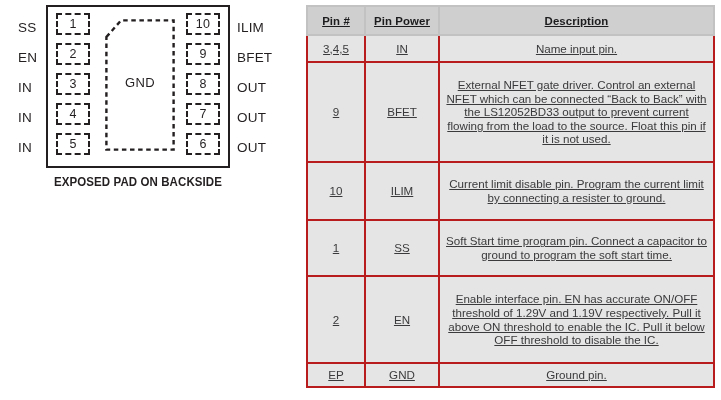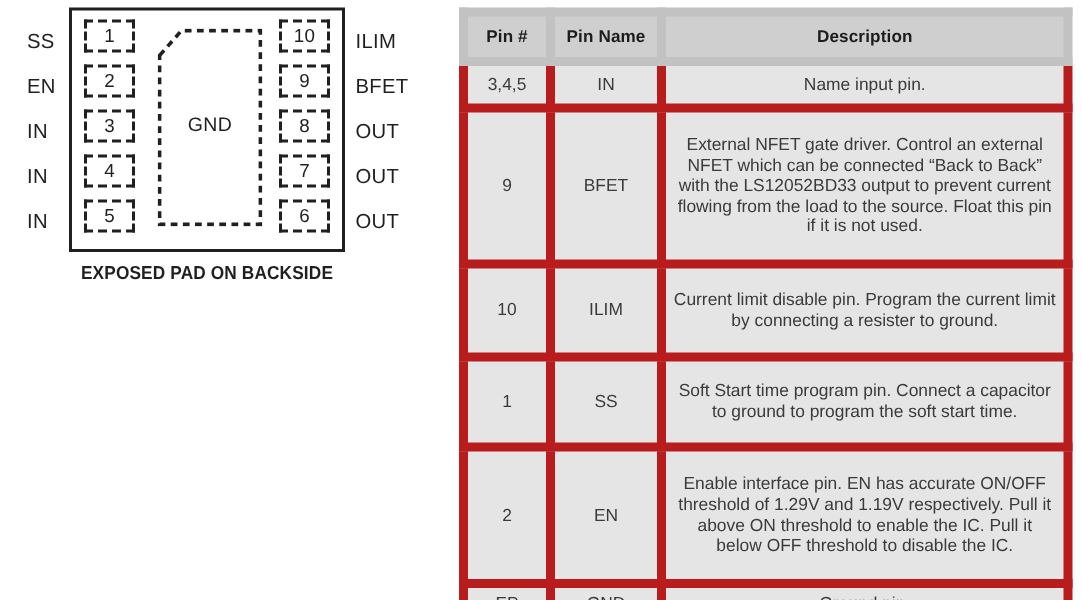--- a/index.html
+++ b/index.html
@@ -122,24 +122,25 @@
     table-layout: fixed;
     font-size: 11.6px;
     color: #3a3a3c;
   }
   table#pin-table col.c-num  { width: 58px; }
   table#pin-table col.c-name { width: 74px; }
   table#pin-table col.c-desc { width: auto; }
 
   table#pin-table th,
   table#pin-table td {
-    border: 6px solid #b91c1c;
+    border: 2px solid #b91c1c;
     text-align: center;
     vertical-align: middle;
     padding: 3px 5px;
+    text-decoration: underline;
   }
   table#pin-table thead th {
     background: #cfcfcf;
     color: #1c1c1e;
     font-weight: bold;
     font-size: 11.4px;
     height: 21px;
     border-color: #c2c2c2;
     letter-spacing: 0.1px;
   }
@@ -206,21 +207,21 @@
 <div id="pin-table-wrap">
   <table id="pin-table">
     <colgroup>
       <col class="c-num">
       <col class="c-name">
       <col class="c-desc">
     </colgroup>
     <thead>
       <tr>
         <th>Pin #</th>
-        <th>Pin Name</th>
+        <th>Pin Power</th>
         <th>Description</th>
       </tr>
     </thead>
     <tbody>
       <tr class="shaded r-in">
         <td class="num">3,4,5</td>
         <td class="name">IN</td>
         <td class="desc">Name input pin.</td>
       </tr>
       <tr class="plain r-bfet">

